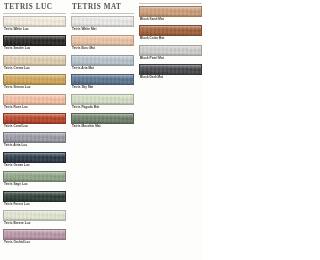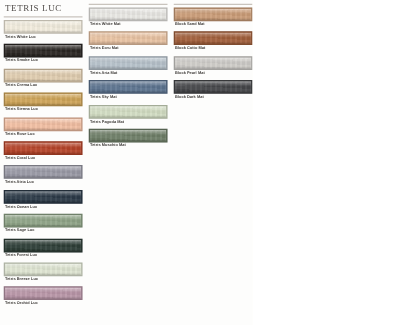--- a/index.html
+++ b/index.html
@@ -41,20 +41,21 @@
   .col-header {
     font-family: "Liberation Serif", serif;
     font-size: 7.2px;
     letter-spacing: 0.5px;
     color: #55514e;
     line-height: 9px;
     height: 10px;
     padding-left: 1px;
     white-space: nowrap;
     overflow: hidden;
+    font-weight: bold;
   }
   .header-rule {
     height: 1px;
     width: 63px;
     background: #c9c4bd;
     margin-bottom: 2px;
   }
   .swatch-block {
     margin-bottom: 3.4px;
   }
@@ -204,20 +205,21 @@
               <div class="grain"></div>
               <div class="sheen"></div>
               <div class="edge"></div>
             </div>
             <div class="swatch-label">Tetris Orchid Luc</div>
           </div>
         </div>
     </div>
 
     <div class="column">
+      <div class="col-header">TETRIS MAT</div>
       <div class="header-rule"></div>
       <div class="swatch-list">
           <div class="swatch-block">
             <div class="swatch" style="background: rgb(233, 232, 228);">
               <div class="grain"></div>
               <div class="sheen"></div>
               <div class="edge"></div>
             </div>
             <div class="swatch-label">Tetris White Mat</div>
           </div>

